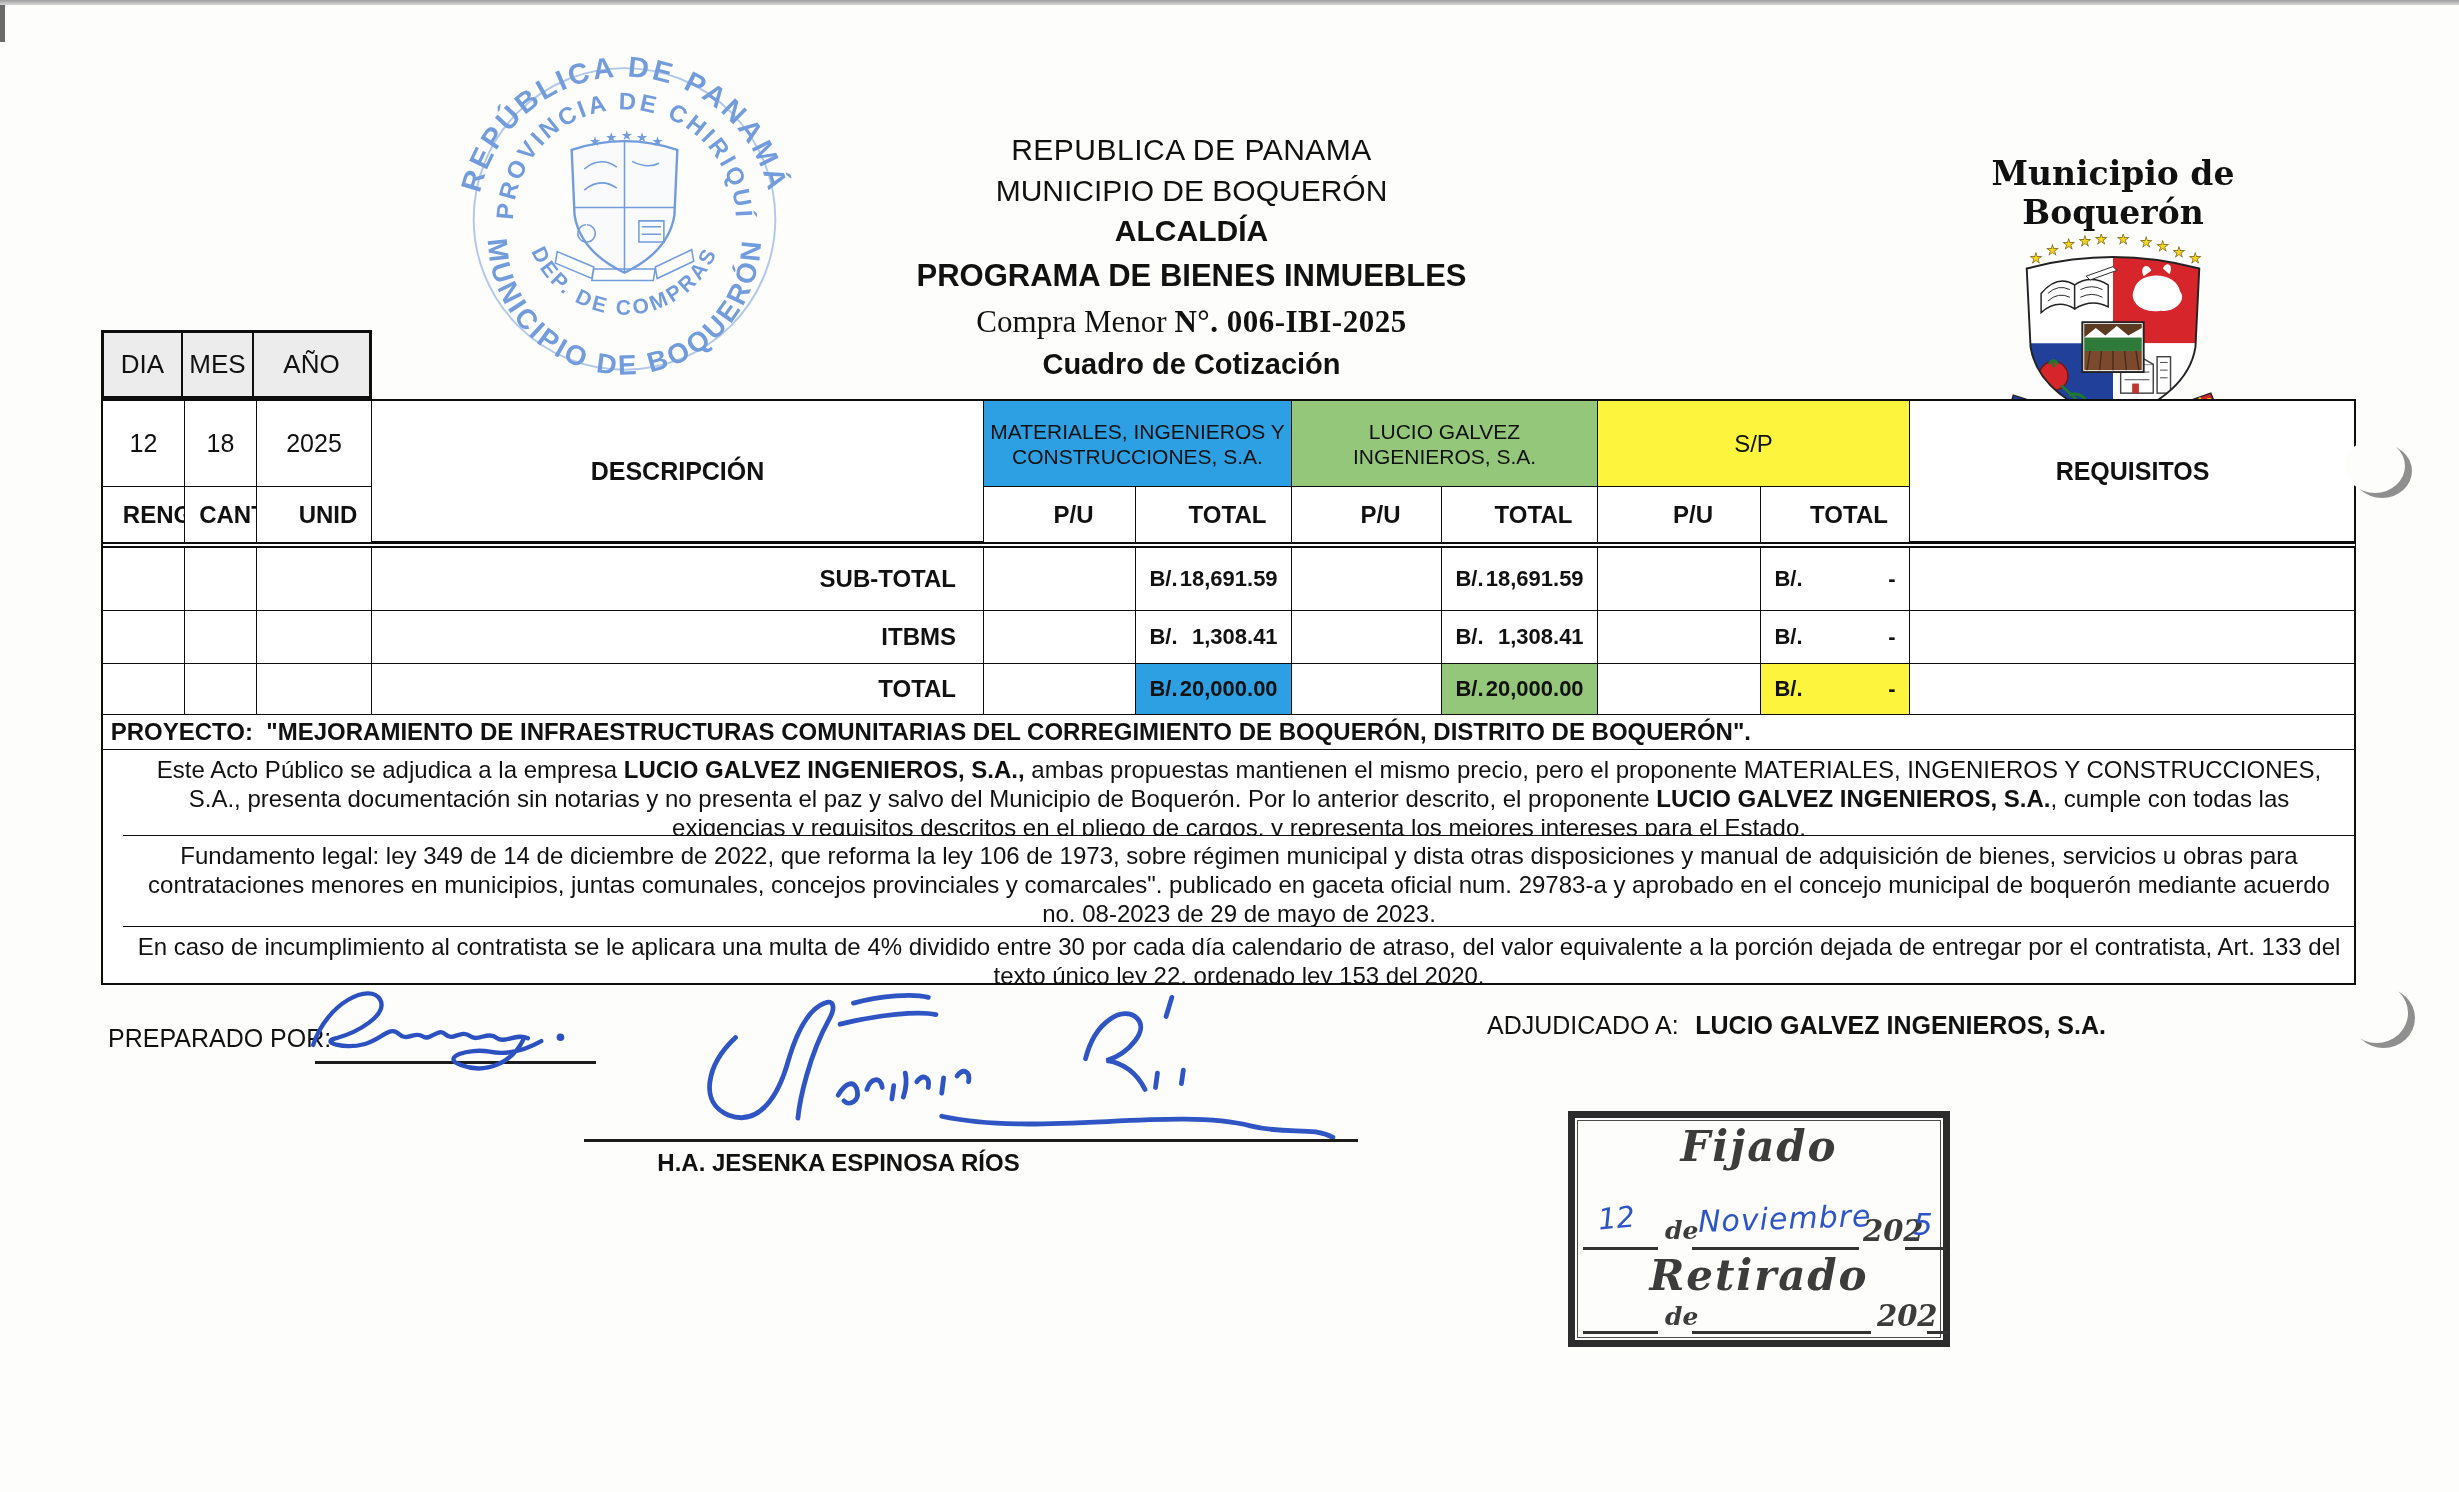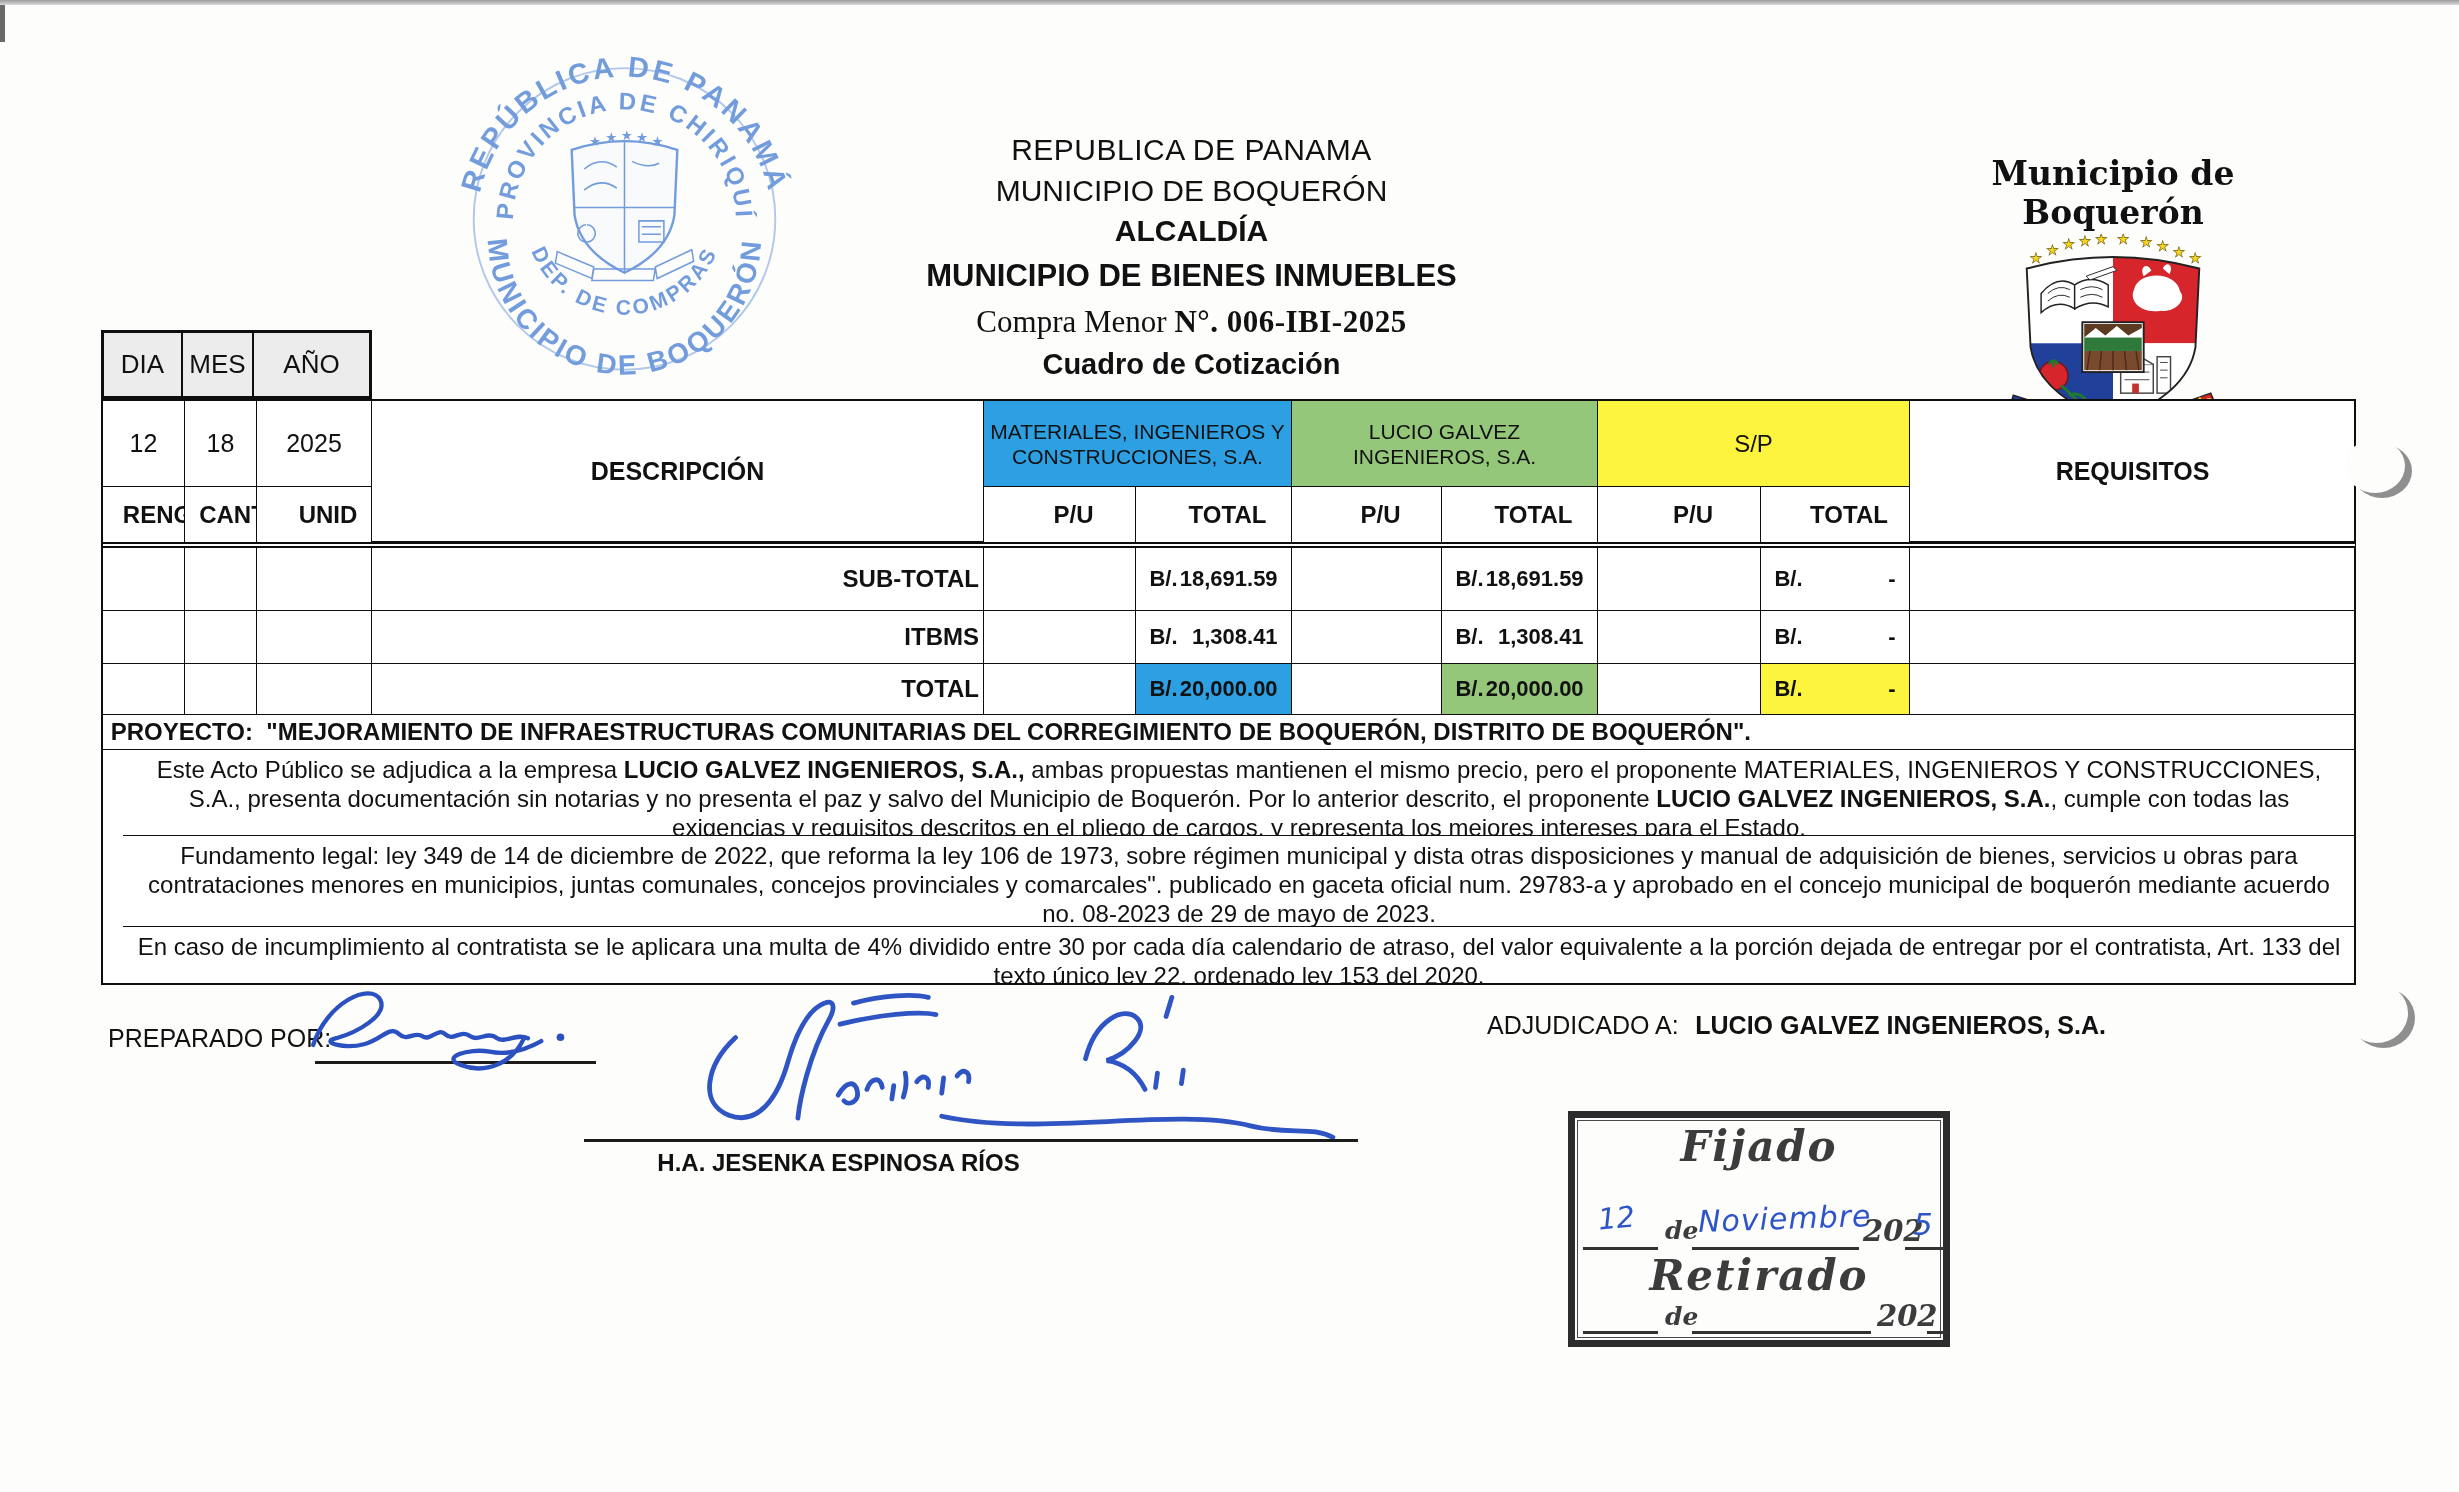--- a/index.html
+++ b/index.html
@@ -52,21 +52,21 @@
   .cell.lastc { border-right:none; }
   .cell.lastr { border-bottom:none; }
   .val { font-size:25px; }
   .colh { font-weight:bold; font-size:24px;padding-left:28px; }
   .deschead { font-weight:bold; font-size:25px; }
   .bidder { font-weight:normal; font-size:21px; line-height:25px; text-align:center; padding:3.8px 5.8px; }
   .bg-blue { background:#2da0e4; }
   .bg-green { background:#95c77b; }
   .bg-yellow { background:#fdf53d; }
   .divider { border:none; background:linear-gradient(to bottom,#0e0e0e 0 1.9px,#fff 1.9px 3.8px,#0e0e0e 3.8px 5.8px); }
-  .rowlabel { justify-content:flex-end; font-weight:bold; font-size:24px; padding-right:4px; }
+  .rowlabel { justify-content:flex-end; font-weight:bold; font-size:24px; padding-right:27px; }
   .money { justify-content:space-between; font-weight:bold; font-size:22px; padding:0 13.4px; }
   .projcell { justify-content:flex-start; font-weight:bold; font-size:24px; padding:0 7.7px; white-space:nowrap; }
   .projcell .pl { margin-right:13.4px; }
   .para { display:block; font-size:24px; line-height:29px; padding:4.8px 9.6px 0 9.6px; text-align:center;margin-left:20px; }
 
   
   .prep-label { position:absolute; left:108px; top:1024px; font-size:25px; }
   .sigline1 { position:absolute; left:315px; top:1061px; width:281px; height:2.9px; background:#1c1c1c; }
   .sig1 { position:absolute; left:286px; top:974px; }
   .sigline2 { position:absolute; left:584px; top:1139px; width:774px; height:2.9px; background:#1c1c1c; }
@@ -123,21 +123,21 @@
       <text font-size="25"><textPath href="#arcInnerTop" startOffset="50%" text-anchor="middle">PROVINCIA DE CHIRIQUÍ</textPath></text>
       <text font-size="29"><textPath href="#arcBottom" startOffset="50%" text-anchor="middle">MUNICIPIO DE BOQUERÓN</textPath></text>
       <text font-size="22"><textPath href="#arcInnerBottom" startOffset="50%" text-anchor="middle">DEP. DE COMPRAS</textPath></text>
     </g>
   </svg>
 
   <div class="doc-head">
     <div class="h1">REPUBLICA DE PANAMA</div>
     <div class="h2">MUNICIPIO DE BOQUERÓN</div>
     <div class="h3">ALCALDÍA</div>
-    <div class="h4">MUNICIPIO DE BIENES INMUEBLES</div>
+    <div class="h4">PROGRAMA DE BIENES INMUEBLES</div>
     <div class="h5"><span>Compra Menor </span><b>N°. 006-IBI-2025</b></div>
     <div class="h6">Cuadro de Cotización</div>
   </div>
 
   <div class="crest">
     <div class="crest-title">Municipio de Boquerón</div>
     <svg width="240" height="209" viewBox="0 0 240 218">
       <defs>
           <clipPath id="shieldClip">
             <path d="M30,36 Q120,12 210,36 L206,118 Q198,168 120,196 Q42,168 34,118 Z"></path>

